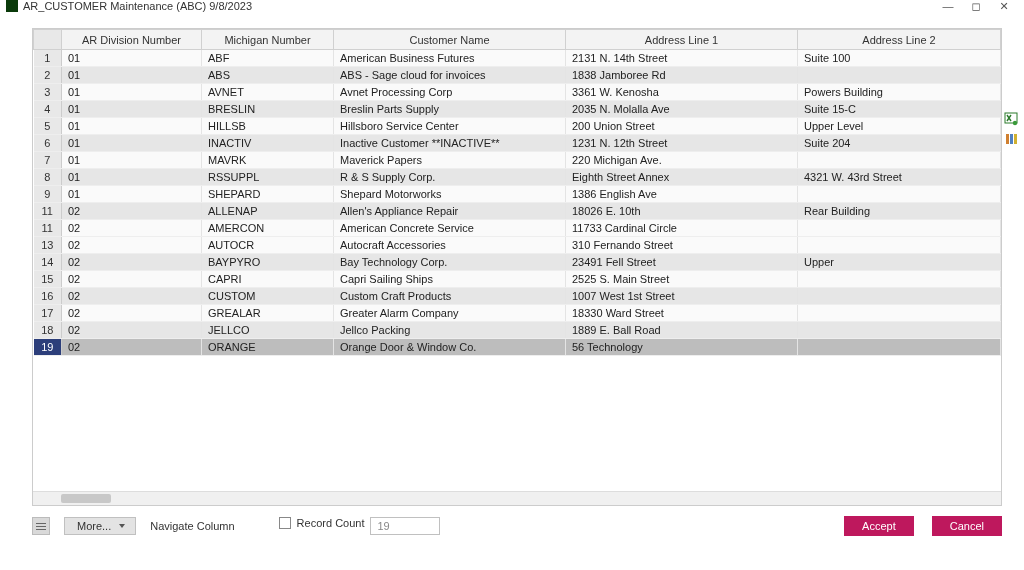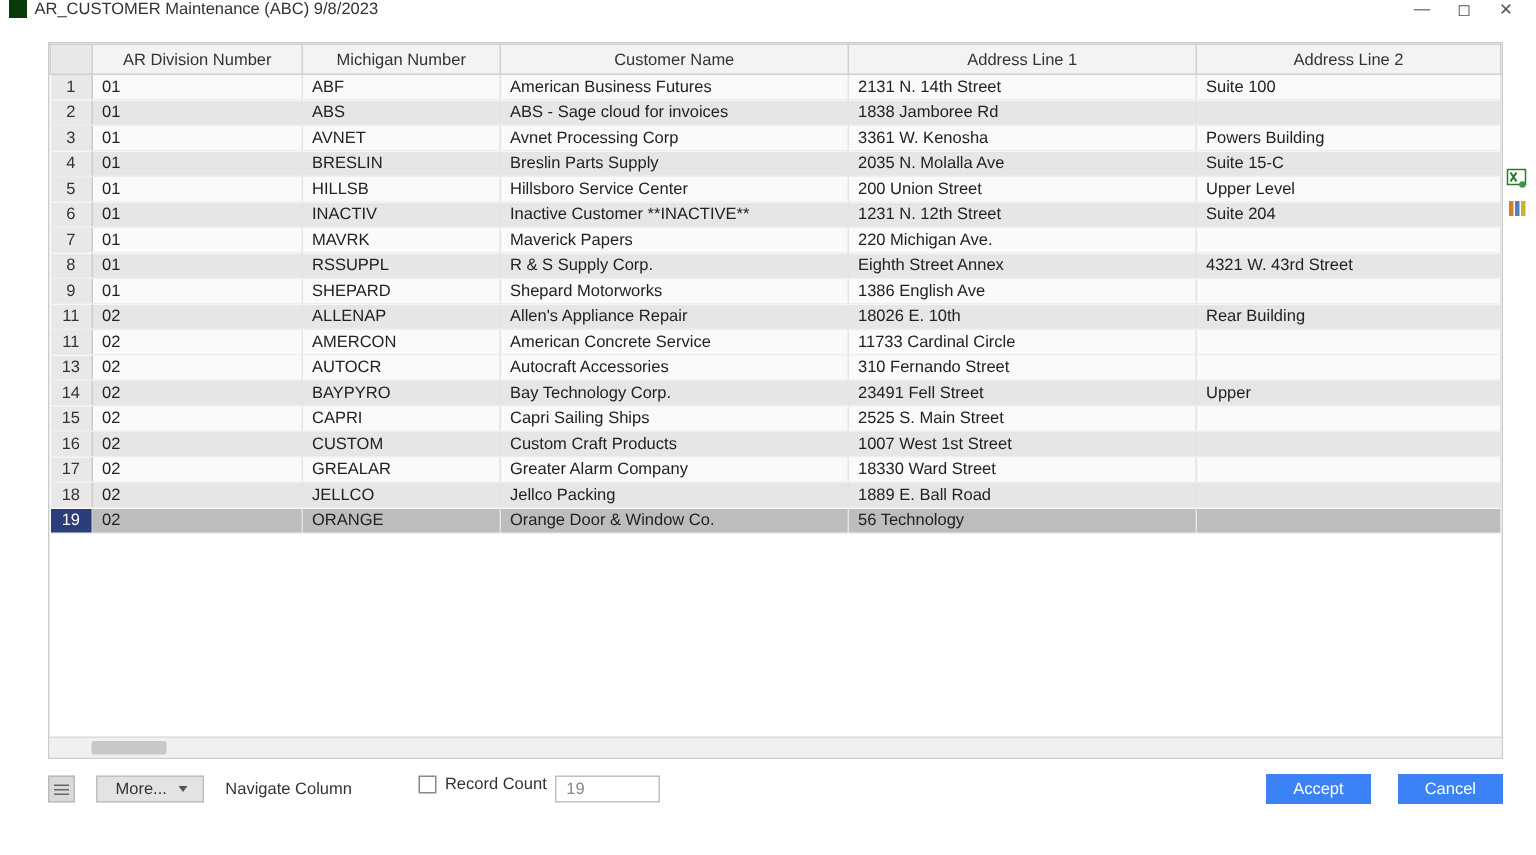--- a/index.html
+++ b/index.html
@@ -26,21 +26,21 @@
   .side-icons .ic { width: 14px; height: 14px; margin-bottom: 6px; }
   .footer { display: flex; align-items: center; padding: 10px 22px 0 32px; gap: 14px; font-size: 11px; color: #333; }
   .footer .fcell { display: flex; align-items: flex-start; gap: 6px; }
   .options-btn { width: 18px; height: 18px; background: #d9d9d9; border: 1px solid #bbb; display: flex; flex-direction: column; justify-content: center; align-items: center; gap: 2px; }
   .options-btn span { width: 10px; height: 1px; background: #666; }
   .more-btn { background: #e3e3e3; border: 1px solid #c0c0c0; padding: 2px 10px 2px 12px; font-size: 11px; display: flex; align-items: center; gap: 8px; cursor: default; }
   .more-btn .caret { width: 0; height: 0; border-left: 3px solid transparent; border-right: 3px solid transparent; border-top: 4px solid #555; }
   .chk { width: 12px; height: 12px; border: 1px solid #888; background: #fff; }
   .rc-input { width: 70px; height: 18px; border: 1px solid #c0c0c0; padding: 0 6px; font-size: 11px; color: #888; background: #fff; }
   .footer .spacer { flex: 1; }
-  .act-btn { background: #3b82f6; color: #fff; border: none; padding: 4px 18px; font-size: 11px; margin-left: 4px; cursor: default; }
+  .act-btn { background: #be185d; color: #fff; border: none; padding: 4px 18px; font-size: 11px; margin-left: 4px; cursor: default; }
   .side-cal svg { display:block; }
 </style>
 </head>
 <body>
 
 <div class="titlebar">
   <div class="app-icon"></div>
   <span>AR_CUSTOMER Maintenance (ABC) 9/8/2023</span>
   <div class="spacer"></div>
   <div class="win-btn">—</div>

